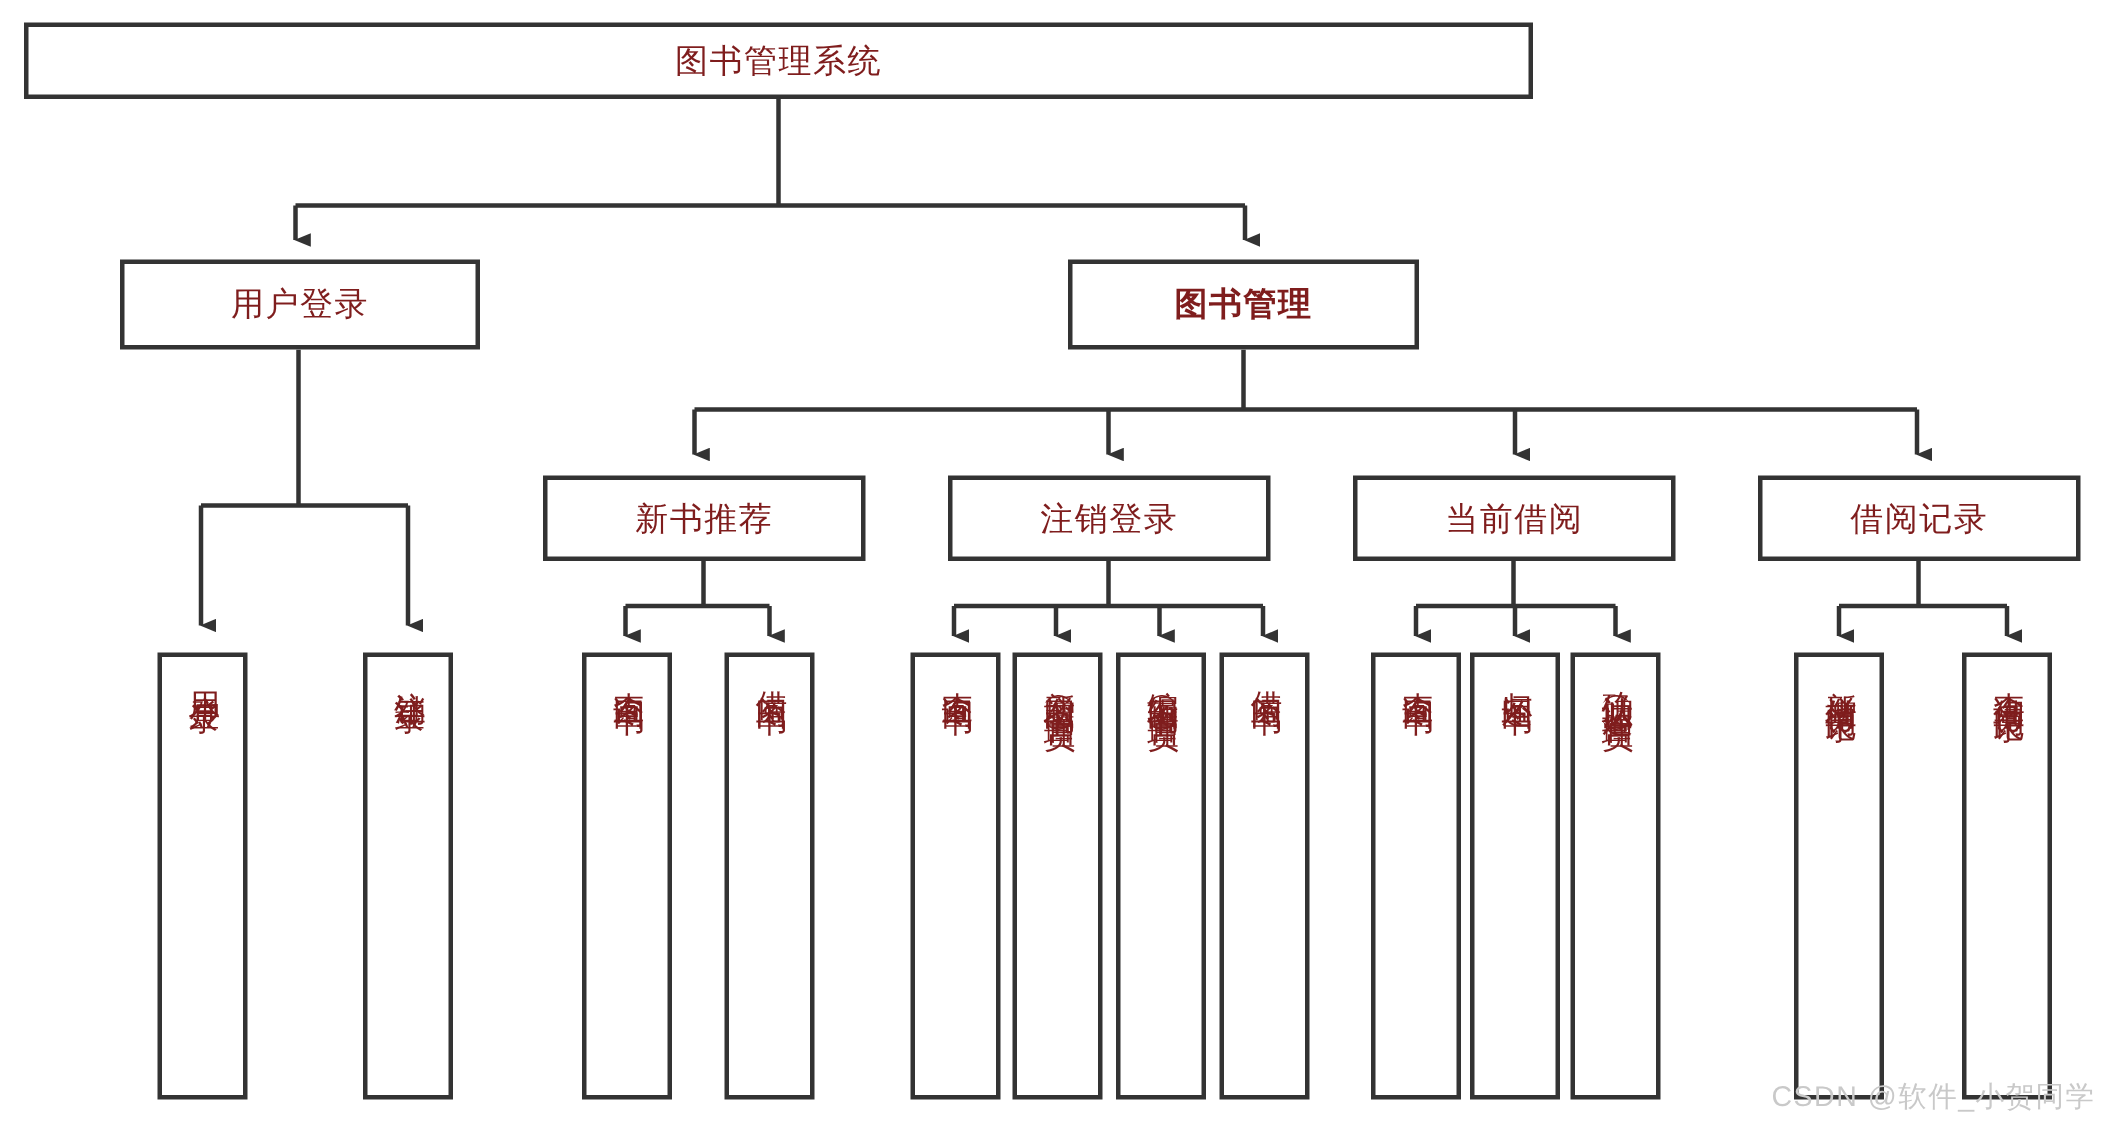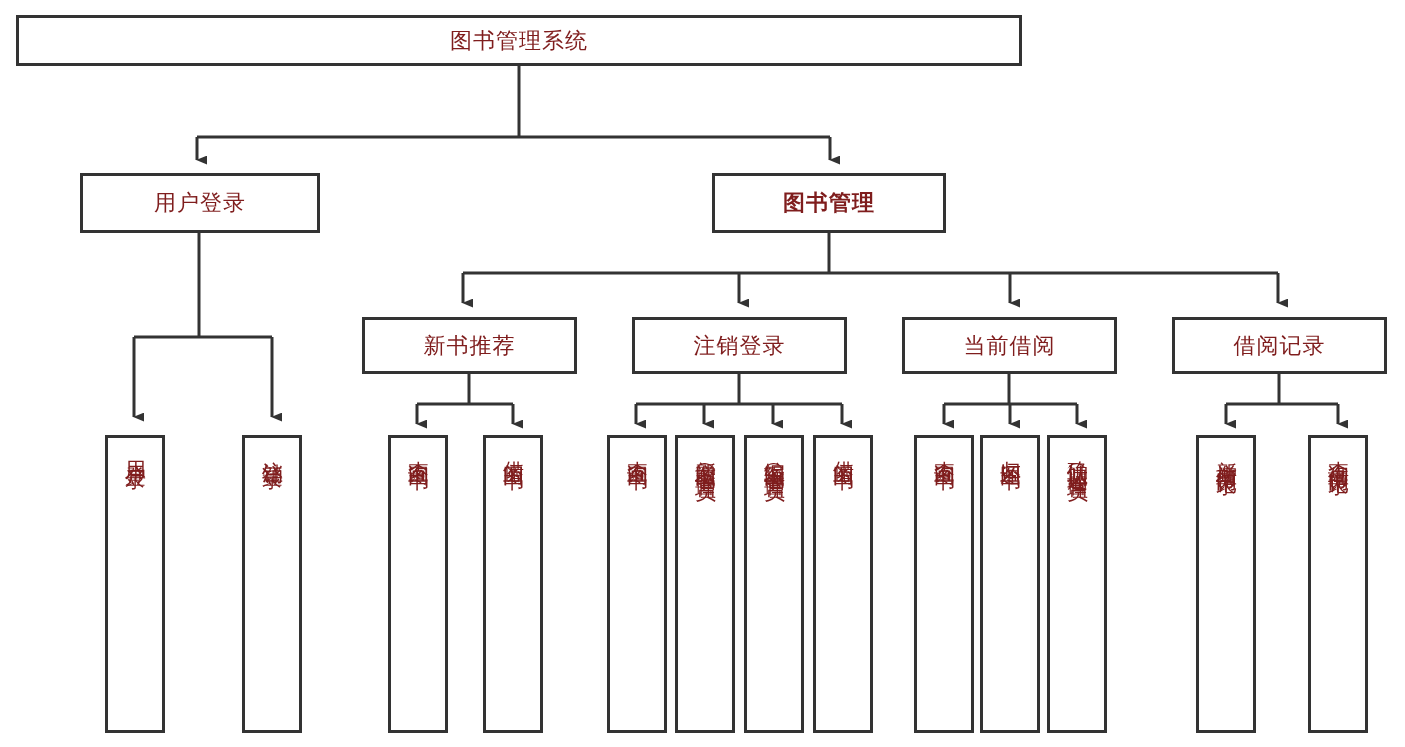--- a/index.html
+++ b/index.html
@@ -180,13 +180,14 @@
     <span class="label">确认归还（管理员）</span>
   </div>
 
   <div class="node leaf" style="left:1196px;top:435px;width:60px;height:298px;">
     <span class="label">新增借阅记录</span>
   </div>
   <div class="node leaf" style="left:1308px;top:435px;width:60px;height:298px;">
     <span class="label">查询借阅记录</span>
   </div>
 
+  <div class="wm">CSDN @软件_小贺同学</div>
 </div>
 
 </body></html>

